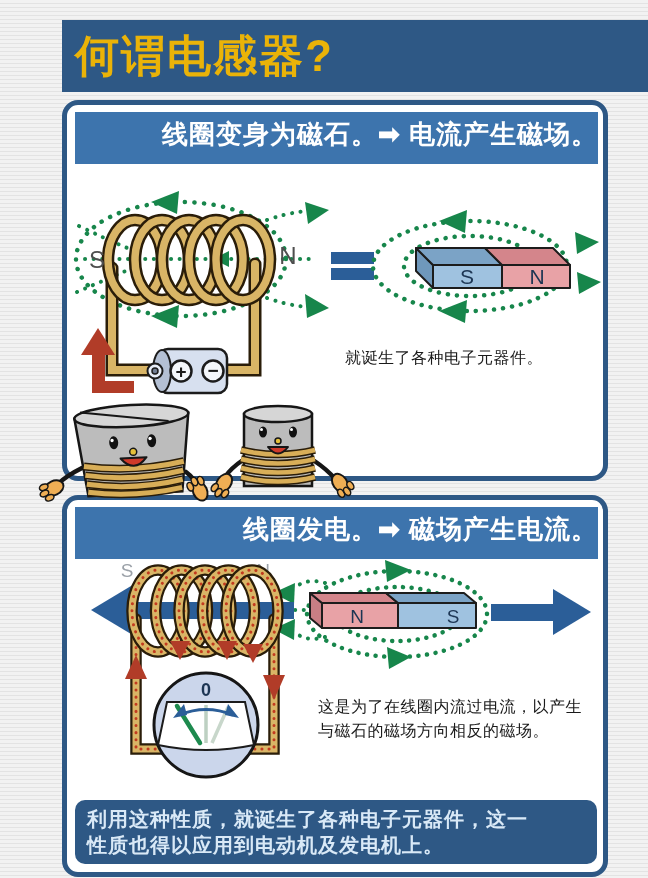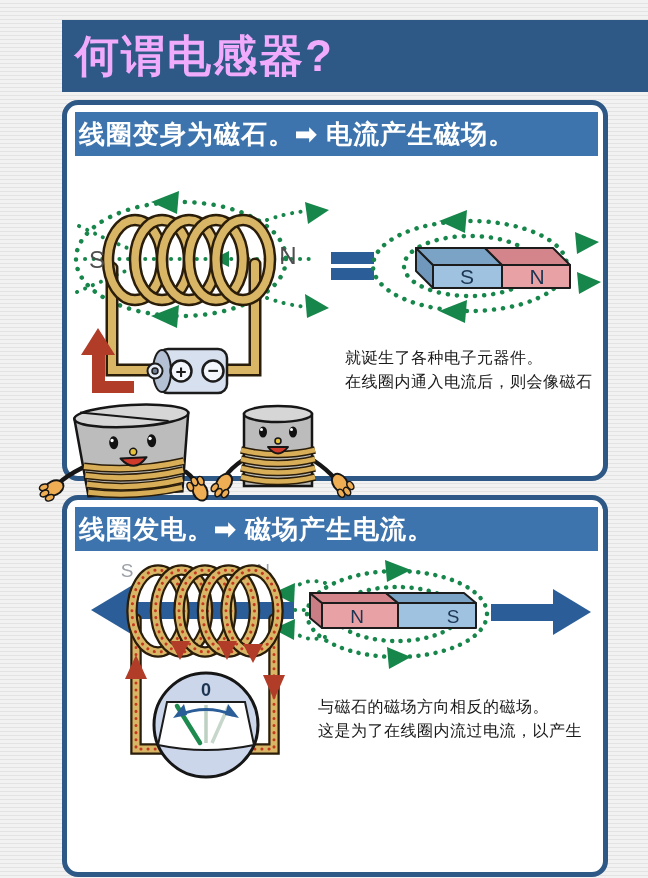--- a/index.html
+++ b/index.html
@@ -7,33 +7,33 @@
     position:relative; width:648px; height:878px; overflow:hidden;
     background:#ededed;
     background-image:repeating-linear-gradient(180deg,#f2f2f2 0px,#f2f2f2 3px,#e3e3e3 3px,#e3e3e3 4px);
     font-family:"Liberation Sans", sans-serif;
   }
   .header {
     position:absolute; left:62px; top:20px; width:586px; height:72px;
     background:#2e5885;
   }
   .header h1 {
-    margin:0; color:#f0abfc; font-size:44px; font-weight:bold;
+    margin:0; color:#eab308; font-size:44px; font-weight:bold;
     line-height:72px; padding-left:13px; letter-spacing:2px;
   }
   .panel {
     position:absolute; left:62px; width:546px; background:#ffffff;
     border:5px solid #2e5885; border-radius:16px; box-sizing:border-box;
   }
   .panel1 { top:100px; height:381px; }
   .panel2 { top:495px; height:382px; }
   .panel-title {
-    position:absolute; left:8px; top:7px; width:523px; height:44px;
+    position:absolute; left:8px; top:7px; width:523px; height:52px;
     background:#3d74ad; color:#ffffff; font-size:26px; font-weight:bold;
-    line-height:44px; padding-left:4px; letter-spacing:1px; box-sizing:border-box;
+    line-height:44px; padding-left:18px; letter-spacing:1px; box-sizing:border-box;text-align:right;
   }
   .diagram { position:absolute; left:0; top:53px; }
   .desc { position:absolute; font-size:16px; color:#1a1a1a; line-height:24px; letter-spacing:0.5px; }
   .desc1 { left:278px; top:241px; width:255px; }
   .desc2 { left:251px; top:195px; width:300px; }
   .conclusion {
     position:absolute; left:8px; top:300px; width:522px; box-sizing:border-box;
     background:#2e5885; border-radius:10px; padding:6px 12px;
     color:#d9e9f7; font-size:20px; font-weight:bold; line-height:26px; letter-spacing:1px;
   }
@@ -132,21 +132,20 @@
       <g fill="#17864b">
         <polygon points="372,63 400,52 398,75"></polygon>
         <polygon points="372,153 400,142 398,165"></polygon>
         <polygon points="532,84 508,74 510,96"></polygon>
         <polygon points="534,124 510,114 512,136"></polygon>
       </g>
     </svg>
 
     <div class="desc desc1">
       <div>就诞生了各种电子元器件。</div>
-      <div>在线圈内通入电流后，则会像磁石</div>
     </div>
   </section>
 
   <svg class="mascots" width="340" height="106" viewBox="0 0 340 106">
     <g stroke="#161616" stroke-width="4.5" fill="none" stroke-linecap="round">
       <path d="M 52,70 Q 36,78 28,86"></path>
       <path d="M 156,74 Q 164,80 167,88"></path>
       <path d="M 213,62 Q 201,70 195,79"></path>
       <path d="M 283,62 Q 298,72 305,81"></path>
     </g>
@@ -297,19 +296,23 @@
         <path d="M 133,190 L 110,153" stroke="#1d8a4e" stroke-width="4.5" stroke-linecap="round" fill="none"></path>
         <path d="M 139,190 L 139,152" stroke="#bdd0c2" stroke-width="3.5" fill="none"></path>
         <path d="M 145,190 L 161,154" stroke="#c8d7cb" stroke-width="3.5" fill="none"></path>
         <path d="M 112,162 Q 139,151 166,162" stroke="#2b5e98" stroke-width="3" fill="none"></path>
         <polygon points="106,165 117,151 120,162" fill="#2b5e98"></polygon>
         <polygon points="172,165 161,151 158,162" fill="#2b5e98"></polygon>
       </g>
     </svg>
 
     <div class="desc desc2">
+      <div>这是为了在线圈内流过电流，以产生</div>
       <div>与磁石的磁场方向相反的磁场。</div>
-      <div>这是为了在线圈内流过电流，以产生</div>
-    </div>
-
+    </div>
+
+    <div class="conclusion">
+      <div>利用这种性质，就诞生了各种电子元器件，这一</div>
+      <div>性质也得以应用到电动机及发电机上。</div>
+    </div>
   </section>
 
 </div>
 
 </body></html>

